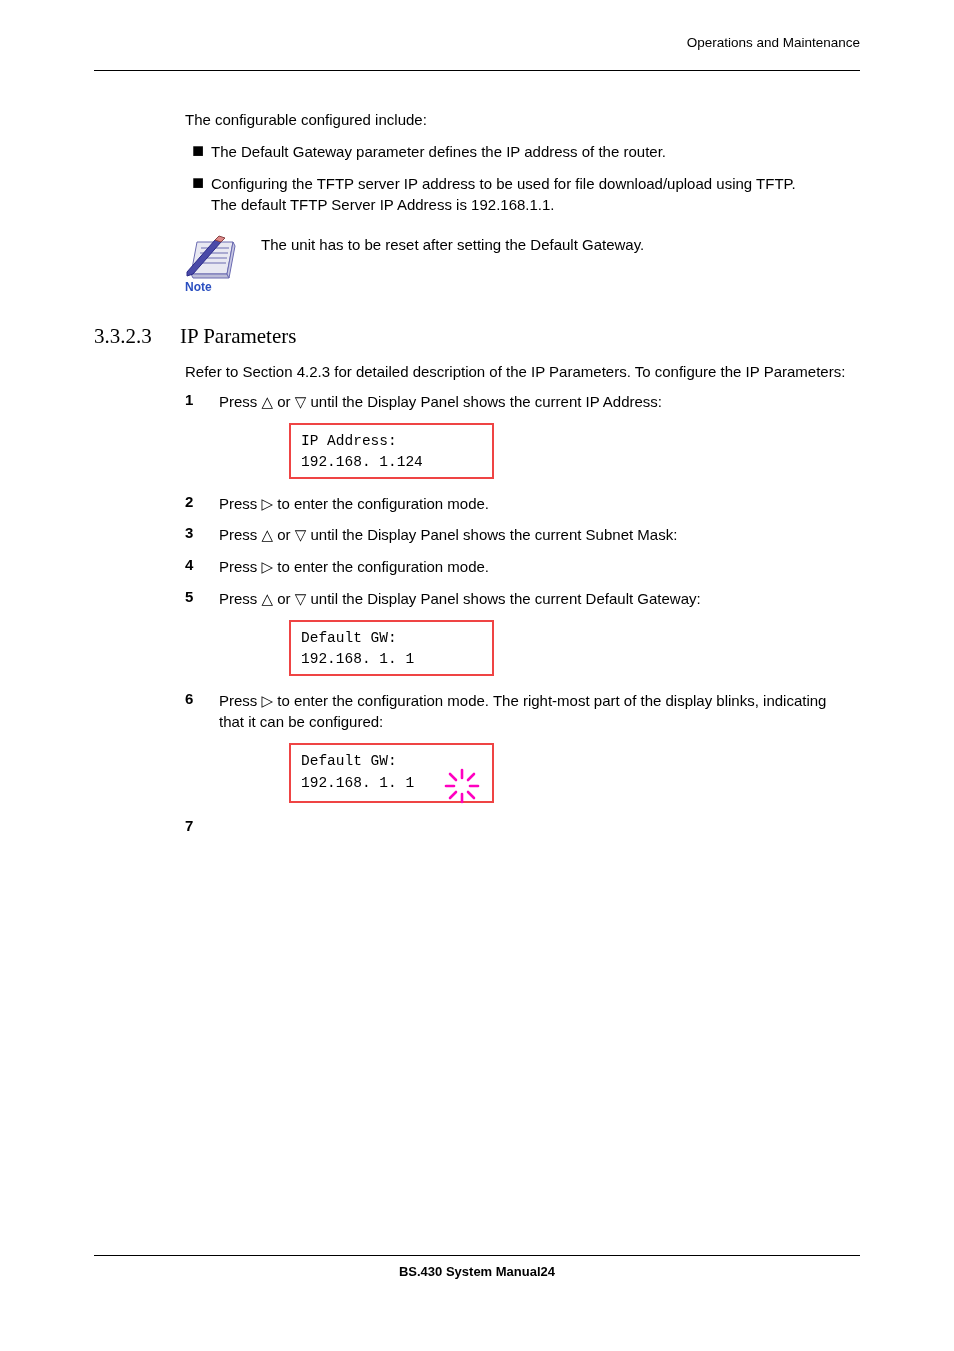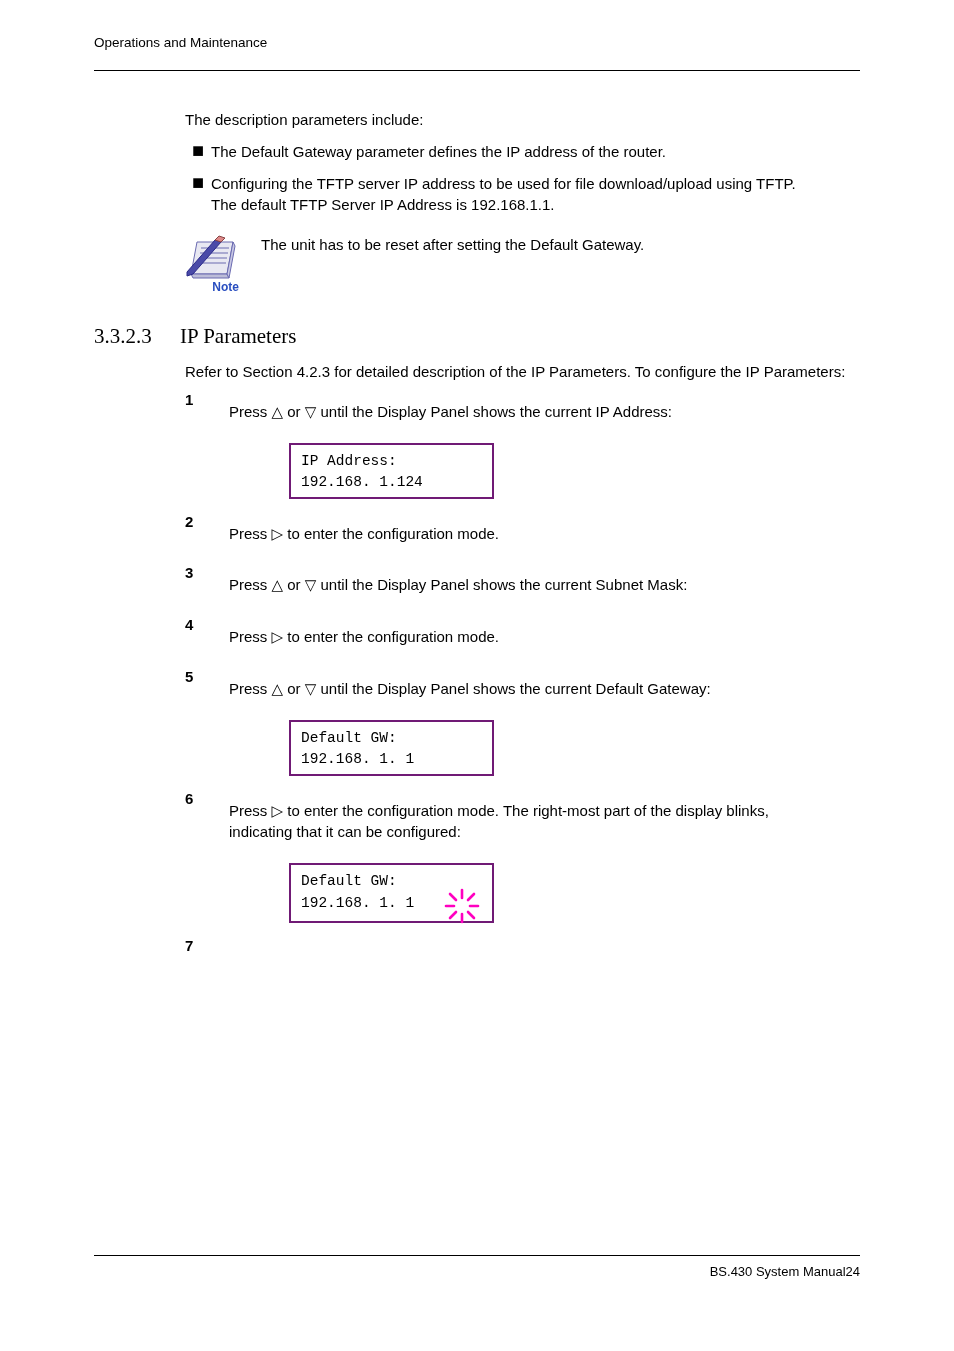--- a/index.html
+++ b/index.html
@@ -17,20 +17,21 @@
     padding: 35px 94px 0 94px;
     box-sizing: border-box;
     width: 100%;
   }
   .header-line {
     border-top: 1.5px solid #000;
     margin-top: 20px;
     margin-bottom: 38px;
   }
   .header-right {
+    text-align: right;
     font-size: 13.5px;
     margin-bottom: 12px;
   }
   .intro-block {
     margin-left: 91px;
     margin-right: 38px;
     line-height: 1.45;
   }
   .intro-block p { margin: 0 0 10px 0; }
   .bullet-row {
@@ -57,21 +58,21 @@
     flex: 0 0 54px;
     position: relative;
     margin-right: 22px;
   }
   .note-icon svg { width: 54px; height: 48px; display: block; }
   .note-icon-label {
     position: absolute;
     bottom: 0;
     left: 0;
     right: 0;
-    text-align: right;
+    text-align: left;
     font-size: 12px;
     font-weight: bold;
     color: #2a4fc0;
   }
   .note-text { flex: 1; line-height: 1.45; }
   .h2 {
     font-family: "Times New Roman", Times, serif;
     font-size: 21px;
     margin: 0 0 12px 0;
     font-weight: normal;
@@ -90,26 +91,26 @@
     display: flex;
     align-items: flex-start;
     margin-bottom: 10px;
   }
   .step-num {
     width: 34px;
     flex: 0 0 34px;
     font-weight: bold;
   }
   .step-body { flex: 1; line-height: 1.45; }
-  .step-body p { margin: 10px; }
+  .step-body p { margin: 0; }
   .tri { font-family: Arial, sans-serif; }
   .display-box {
     width: 205px;
     height: 56px;
-    border: 2px solid #701a75;
+    border: 2px solid #ef4444;
     background: #fff;
     margin: 10px 0 14px 104px;
     padding: 6px 10px 4px 10px;
     font-family: "Courier New", monospace;
     font-size: 14.5px;
     line-height: 1.5;
     box-sizing: border-box;
     position: relative;
   }
   .display-box.tight { height: 60px; }
@@ -125,33 +126,34 @@
     left: 94px;
     right: 94px;
     bottom: 72px;
   }
   .footer-line {
     border-top: 1.5px solid #000;
     margin-bottom: 8px;
   }
   .footer-row {
     display: flex;
-    justify-content: flex-end;
+    justify-content: center;
     font-size: 13px;
+    font-weight: bold;
   }
 </style>
 </head>
 <body>
 
 <div class="page">
   <div class="header-right">Operations and Maintenance</div>
   <div class="header-line"></div>
 
   <div class="intro-block">
-    <p>The description parameters include:</p>
+    <p>The configurable configured include:</p>
     <div class="bullet-row">
       <div class="bullet-dot">■</div>
       <div class="bullet-text">The Default Gateway parameter defines the IP address of the router.</div>
     </div>
     <div class="bullet-row">
       <div class="bullet-dot">■</div>
       <div class="bullet-text">Configuring the TFTP server IP address to be used for file download/upload using TFTP. The default TFTP Server IP Address is 192.168.1.1.</div>
     </div>
 
     <div class="note-row">

